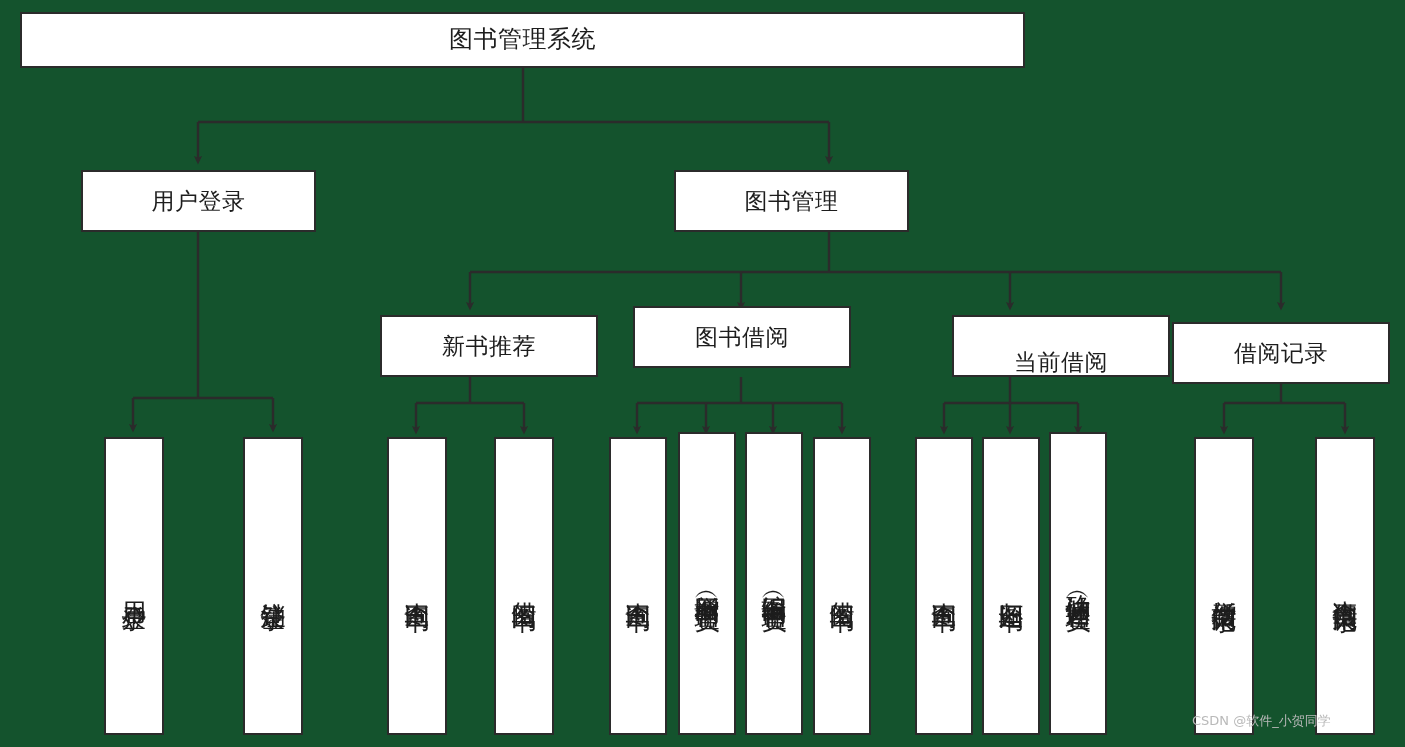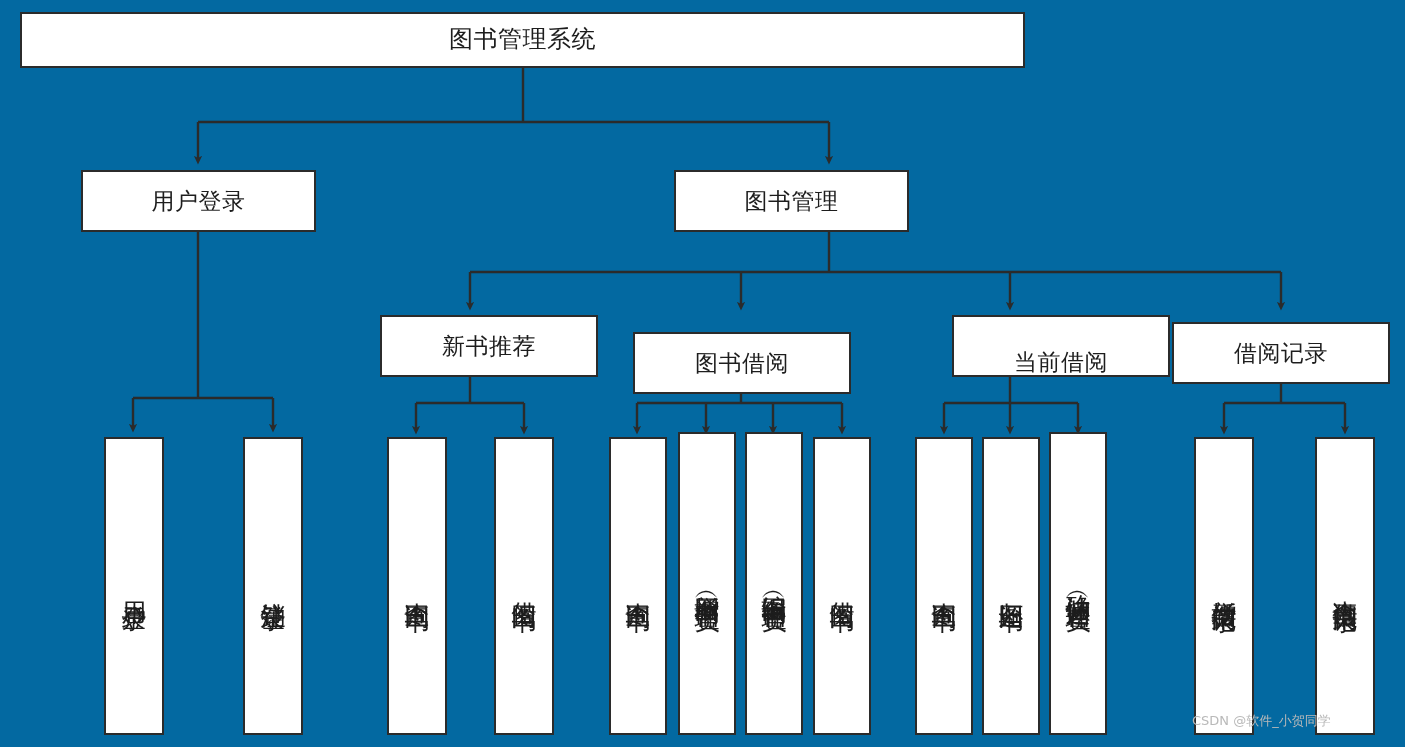--- a/index.html
+++ b/index.html
@@ -8,21 +8,21 @@
     padding: 0;
     background: #ffffff;
   }
   body {
     font-family: "DejaVu Sans", "Liberation Sans", sans-serif;
   }
   #diagram-root {
     position: relative;
     width: 1405px;
     height: 747px;
-    background: #0369a1;
+    background: #14532d;
     overflow: hidden;
   }
   #edge-layer {
     position: absolute;
     left: 0;
     top: 0;
     width: 1405px;
     height: 747px;
     pointer-events: none;
   }
@@ -141,21 +141,21 @@
   <div class="node horiz" style="left:81px; top:170px; width:235px; height:62px;">
     <span class="node-label">用户登录</span>
   </div>
   <div class="node horiz" style="left:674px; top:170px; width:235px; height:62px;">
     <span class="node-label">图书管理</span>
   </div>
 
   <div class="node horiz" style="left:380px; top:315px; width:218px; height:62px;">
     <span class="node-label">新书推荐</span>
   </div>
-  <div class="node horiz" style="left:633px; top:332px; width:218px; height:62px;">
+  <div class="node horiz" style="left:633px; top:306px; width:218px; height:62px;">
     <span class="node-label">图书借阅</span>
   </div>
   <div class="node horiz" style="left:952px; top:315px; width:218px; height:62px;align-items:flex-end;">
     <span class="node-label">当前借阅</span>
   </div>
   <div class="node horiz" style="left:1172px; top:315px; width:218px; height:62px;margin-top:7px;">
     <span class="node-label">借阅记录</span>
   </div>
 
   <div class="node vert" style="left:104px; top:437px; width:60px; height:298px;">

